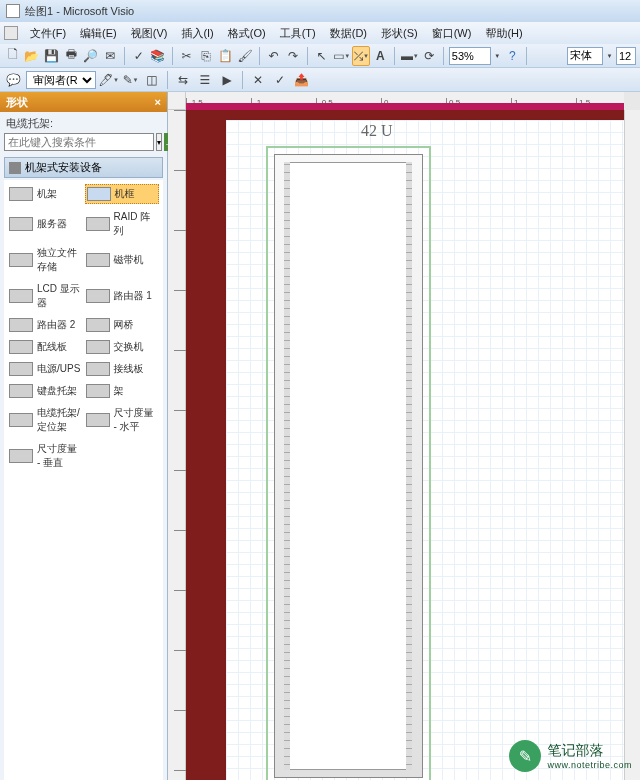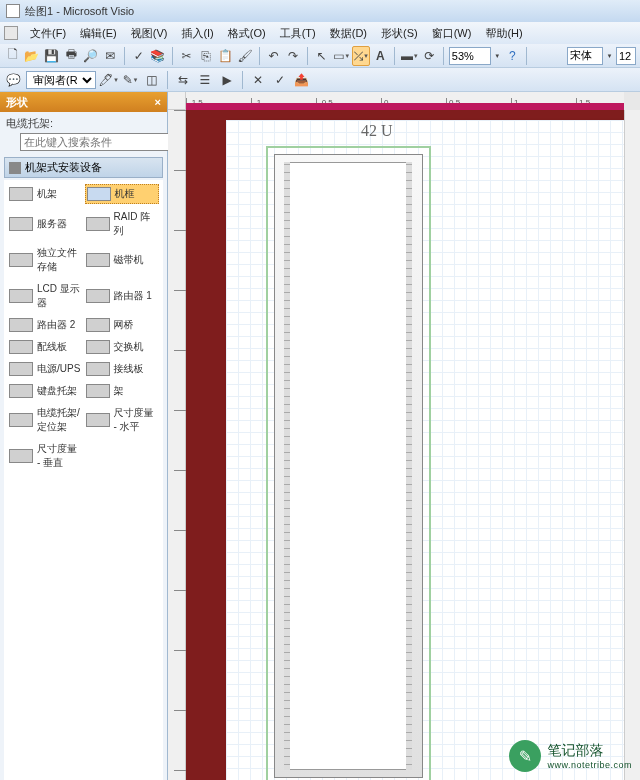--- a/index.html
+++ b/index.html
@@ -26,21 +26,21 @@
 .toolbar2 { height: 24px; background: linear-gradient(#ecf2fa, #d5e3f3); display: flex; align-items: center; padding: 0 4px; gap: 2px; border-bottom: 1px solid #b8cce0; }
 
 
 .main { display: flex; height: calc(100% - 92px); }
 
 
 .shapes-panel { width: 168px; background: #eef3f9; border-right: 1px solid #a0b8d0; display: flex; flex-direction: column; }
 .shapes-header { height: 20px; background: linear-gradient(#e8a030, #d08020); color: #fff; display: flex; align-items: center; justify-content: space-between; padding: 0 6px; font-size: 11px; font-weight: bold; }
 .shapes-header .close { cursor: default; font-weight: bold; }
 .shapes-search-label { padding: 4px 6px 2px; color: #444; background: #eef3f9; }
-.shapes-search-row { display: flex; padding: 0 20px 4px; gap: 2px; }
+.shapes-search-row { display: flex; padding: 0 4px 4px; gap: 2px; }
 .shapes-search-row input { flex: 1; height: 18px; border: 1px solid #888; font-size: 11px; padding: 0 3px; }
 .shapes-search-row .dd { width: 14px; height: 18px; border: 1px solid #888; background: #f0f0f0; display: flex; align-items: center; justify-content: center; font-size: 8px; }
 .shapes-search-row .go { width: 18px; height: 18px; background: #4a8c3a; color: #fff; display: flex; align-items: center; justify-content: center; font-size: 11px; }
 .shapes-category { background: linear-gradient(#d8e4f0, #c0d4e8); border: 1px solid #9ab0c8; padding: 2px 4px; display: flex; align-items: center; gap: 4px; margin: 2px 4px; }
 .shapes-category .cat-icon { width: 12px; height: 12px; background: #888; }
 .shapes-grid { flex: 1; padding: 4px; display: grid; grid-template-columns: 1fr 1fr; gap: 4px 2px; align-content: start; background: #fff; margin: 0 4px; overflow: hidden; }
 .shape-item { display: flex; align-items: center; gap: 4px; padding: 2px 1px; font-size: 10px; color: #333; }
 .shape-item .shape-icon { width: 24px; height: 14px; background: #d0d0d0; border: 1px solid #888; flex-shrink: 0; }
 .shape-item.sel { background: #ffd070; border: 1px dotted #c08020; }
 .shape-item.sel .shape-icon { background: #c8daf0; }

